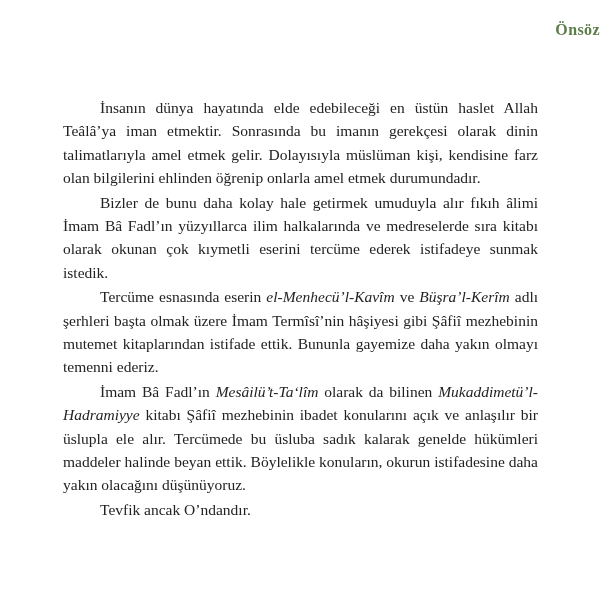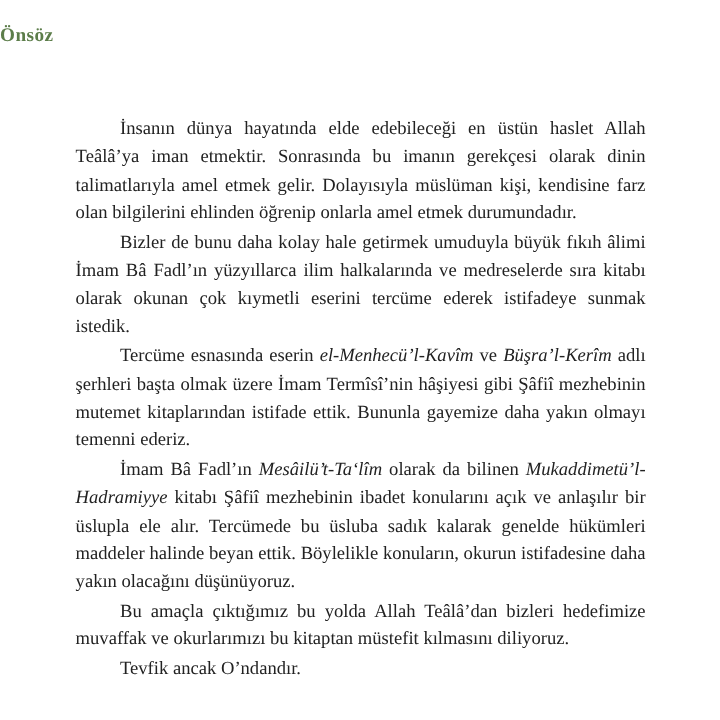--- a/index.html
+++ b/index.html
@@ -14,21 +14,21 @@
     background: #ffffff;
     overflow: hidden;
     font-family: "Liberation Serif", "DejaVu Serif", serif;
   }
   .page-title {
     position: absolute;
     top: 21px;
     left: 0;
     width: 600px;
     margin: 0;
-    text-align: left;
+    text-align: right;
     font-size: 16px;
     font-weight: bold;
     letter-spacing: 0.4px;
     
   }
   .page-body {
     position: absolute;
     top: 96px;
     left: 63px;
     width: 475px;
@@ -48,19 +48,18 @@
     text-align: left;
   }
 </style>
 </head>
 <body>
 
 <div class="page">
   <h1 class="page-title" style="color: rgb(92, 125, 74);">Önsöz</h1>
   <div class="page-body" id="page-body" style="color: rgb(34, 34, 34);">
       <p class="para"><span>İnsanın dünya hayatında elde edebileceği en üstün haslet Allah Teâlâ’ya iman etmektir. Sonrasında bu imanın gerekçesi olarak dinin talimatlarıyla amel etmek gelir. Dolayısıyla müslüman kişi, kendisine farz olan bilgilerini ehlinden öğrenip onlarla amel etmek durumundadır.</span></p>
-      <p class="para"><span>Bizler de bunu daha kolay hale getirmek umuduyla büyük fıkıh âlimi İmam Bâ Fadl’ın yüzyıllarca ilim halkalarında ve medreselerde sıra kitabı olarak okunan çok kıymetli eserini tercüme ederek istifadeye sunmak istedik.</span></p>
+      <p class="para"><span>Bizler de bunu daha kolay hale getirmek umuduyla alır fıkıh âlimi İmam Bâ Fadl’ın yüzyıllarca ilim halkalarında ve medreselerde sıra kitabı olarak okunan çok kıymetli eserini tercüme ederek istifadeye sunmak istedik.</span></p>
       <p class="para"><span>Tercüme esnasında eserin </span><em>el-Menhecü’l-Kavîm</em><span> ve </span><em>Büşra’l-Kerîm</em><span> adlı şerhleri başta olmak üzere İmam Termîsî’nin hâşiyesi gibi Şâfiî mezhebinin mutemet kitaplarından istifade ettik. Bununla gayemize daha yakın olmayı temenni ederiz.</span></p>
       <p class="para"><span>İmam Bâ Fadl’ın </span><em>Mesâilü’t-Ta‘lîm</em><span> olarak da bilinen </span><em>Mukaddimetü’l-Hadramiyye</em><span> kitabı Şâfiî mezhebinin ibadet konularını açık ve anlaşılır bir üslupla ele alır. Tercümede bu üsluba sadık kalarak genelde hükümleri maddeler halinde beyan ettik. Böylelikle konuların, okurun istifadesine daha yakın olacağını düşünüyoruz.</span></p>
-      <p class="para"><span>Bu amaçla çıktığımız bu yolda Allah Teâlâ’dan bizleri hedefimize muvaffak ve okurlarımızı bu kitaptan müstefit kılmasını diliyoruz.</span></p>
       <p class="para"><span>Tevfik ancak O’ndandır.</span></p>
     </div>
 </div>
 
 </body></html>

